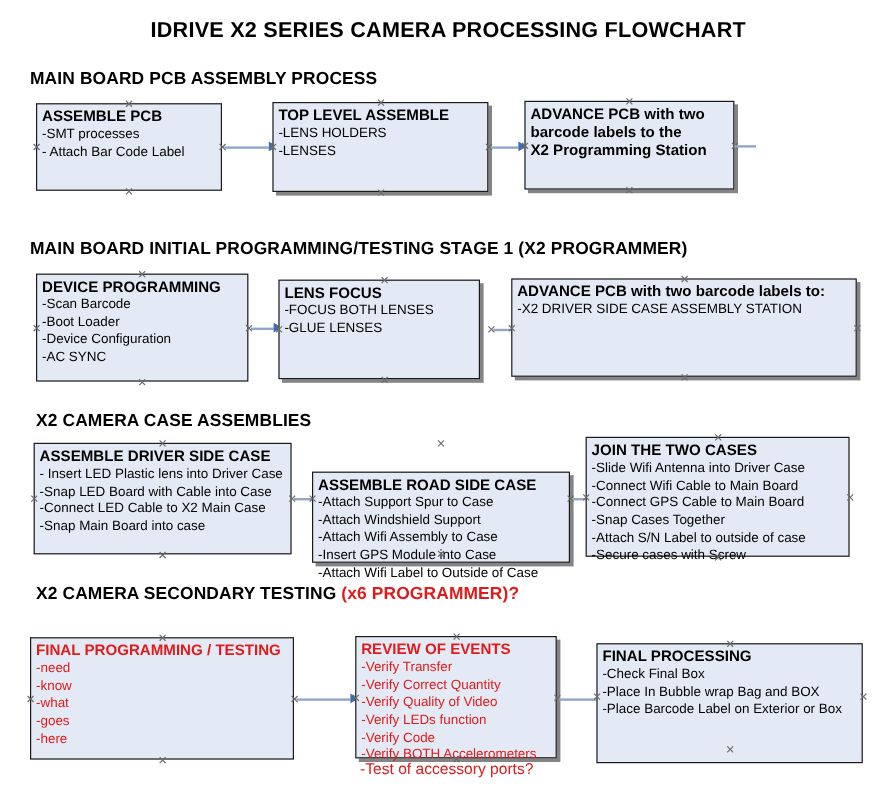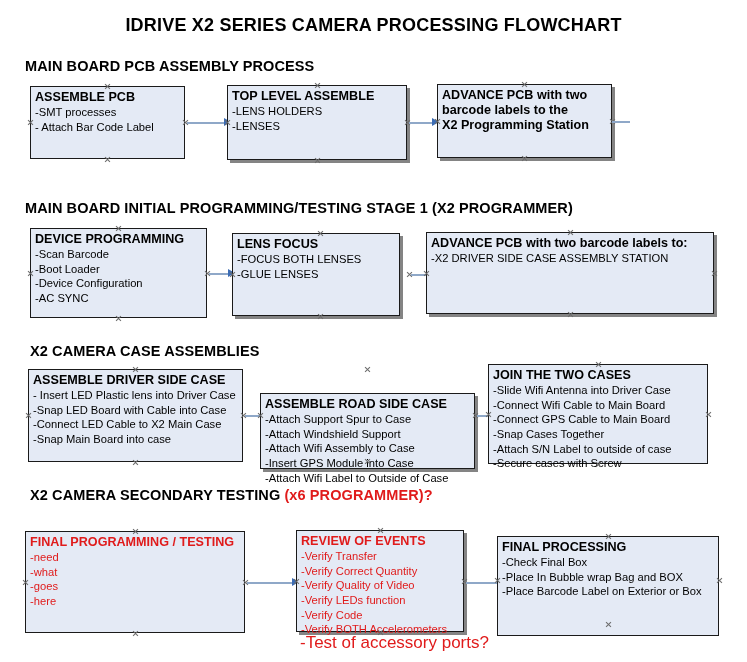--- a/index.html
+++ b/index.html
@@ -39,21 +39,21 @@
     font-size:12.6px;font-weight:bold;line-height:1.18;
     white-space:pre-line;
   }
   .box-line{
     font-size:11.2px;line-height:1.31;white-space:nowrap;
   }
   .box-inner{position:absolute;left:4px;top:3px;right:2px;}
   .red .box-head,.red .box-line{color:#E01B1B;}
   .overflow-line{
     position:absolute;left:4px;
-    font-size:17px;line-height:1.31;color:#E01B1B;white-space:nowrap;
+    font-size:13px;line-height:1.31;color:#E01B1B;white-space:nowrap;
   }
 
   
   .handle{
     position:absolute;width:7px;height:7px;margin-left:-3.5px;margin-top:-3.5px;
     pointer-events:none;
   }
   .handle:before,.handle:after{
     content:"";position:absolute;left:0;top:3px;width:7px;height:1px;
     background:#6b6b6b;
@@ -243,20 +243,21 @@
   <div class="handle" style="left:598px;top:464px;"></div>
 
   <div class="section-title" style="left:30px;top:487px;">
     <span>X2 CAMERA SECONDARY TESTING </span><span class="red">(x6 PROGRAMMER)?</span>
   </div>
 
   <div class="box red" style="left:25px;top:531px;width:220px;height:102px;">
     <div class="box-inner">
       <div class="box-head">FINAL PROGRAMMING / TESTING</div>
       <div class="box-line">-need</div>
+      <div class="box-line">-know</div>
       <div class="box-line">-what</div>
       <div class="box-line">-goes</div>
       <div class="box-line">-here</div>
     </div>
   </div>
   <div class="handle" style="left:135px;top:531px;"></div>
   <div class="handle" style="left:25px;top:582px;"></div>
   <div class="handle" style="left:245px;top:582px;"></div>
   <div class="handle" style="left:135px;top:633px;"></div>
 

